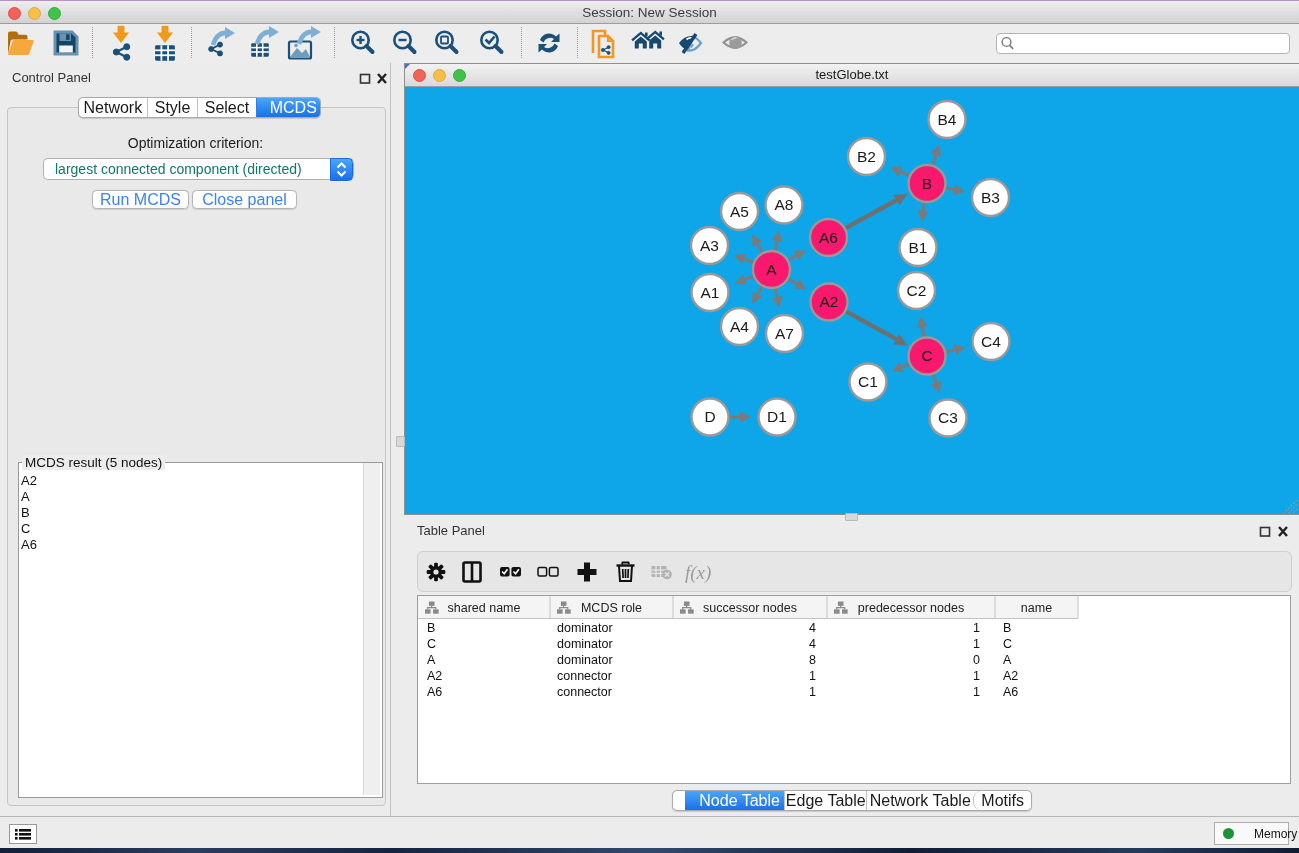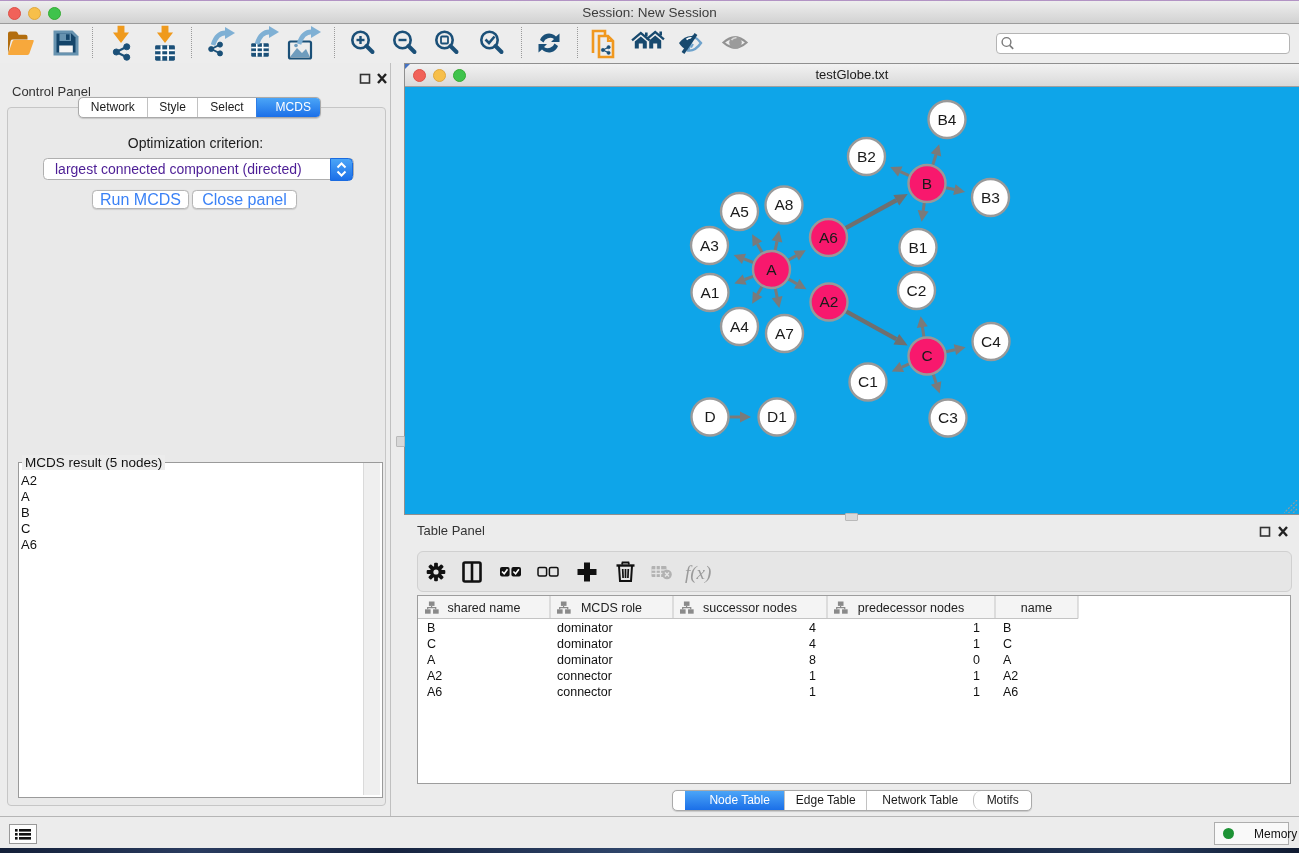--- a/index.html
+++ b/index.html
@@ -9,33 +9,33 @@
   #titlebar{left:0;top:1px;width:1299px;height:22px;
     background:linear-gradient(#eeeeee,#d2d2d2);border-bottom:1px solid #9c9c9c;}
   .tl{border-radius:50%;width:11px;height:11px;}
   #title{left:0;top:4.5px;width:1299px;text-align:center;font-size:13.5px;color:#3c3c3c;}
   #toolbar{left:0;top:24px;width:1299px;height:39px;background:#ededed;}
   .sep{top:27px;height:31px;width:0;border-left:1.6px dotted #9a9a9a;}
   #searchbox{left:996px;top:33px;width:292px;height:19px;background:#fff;
     border:1px solid #b4b4b4;border-radius:4px;}
   
   #cpanel{left:0;top:63px;width:390px;height:753px;background:#ececec;border-right:1px solid #c0c0c0;}
-  #cpanel-title{left:12px;top:84px;font-size:13px;color:#333;}
+  #cpanel-title{left:12px;top:70px;font-size:13px;color:#333;}
   #tabpane{left:7px;top:107px;width:377px;height:697px;background:#e9e9e9;
     border:1px solid #c6c6c6;border-radius:4px;}
   .seg{display:flex;border:1px solid #aaaaaa;border-radius:5px;background:#fff;overflow:hidden;
     box-shadow:0 .5px 1px rgba(0,0,0,.15);}
-  .seg div{font-size:12px;color:#1a1a1a;text-align:center;line-height:19px;height:19px;
+  .seg div{font-size:16px;color:#1a1a1a;text-align:center;line-height:19px;height:19px;
     border-left:1px solid #c2c2c2;}
   .seg div:first-child{border-left:none;}
   .seg .sel{background:linear-gradient(#4ba5f7,#1b6fe8);color:#fff;border-left-color:#2f7de6;padding-left:10px;}
   #cptabs{left:78px;top:97px;width:241px;}
   #optlabel{left:8px;top:135px;width:375px;text-align:center;font-size:14px;color:#1c1c1c;}
   #combo{left:43px;top:158px;width:309px;height:20px;background:#fff;border:1px solid #afafaf;border-radius:4.5px;}
-  #combo .txt{position:absolute;left:11px;top:0;line-height:20px;font-size:14px;color:#4c1d95;}
+  #combo .txt{position:absolute;left:11px;top:0;line-height:20px;font-size:14px;color:#0f766e;}
   #combo .btn{position:absolute;right:0;top:-1px;width:21px;height:21px;border:1px solid #1a6be0;
     border-radius:0 4.5px 4.5px 0;background:linear-gradient(#4ba5f7,#1b6fe8);}
   .pbtn{background:#fff;border:1px solid #b6b6b6;border-radius:4.5px;height:17px;
     font-size:16px;color:#3b82f6;text-align:center;line-height:17px;box-shadow:0 .5px 1px rgba(0,0,0,.12);}
   #fieldset{left:18px;top:462px;width:363px;height:334px;border:1px solid #9a9a9a;background:#fff;}
   #legend{left:22px;top:454.5px;background:#ececec;padding:0 3px;font-size:13.5px;color:#111;}
   .mlist{font-size:13px;color:#111;line-height:16px;}
   #mscroll{left:363px;top:463px;width:16px;height:332px;background:#efefef;border-left:1px solid #dadada;}
   
   #netwin{left:404px;top:63px;width:894px;height:450px;background:#0ea5e9;border:1px solid #8f8f8f;}

